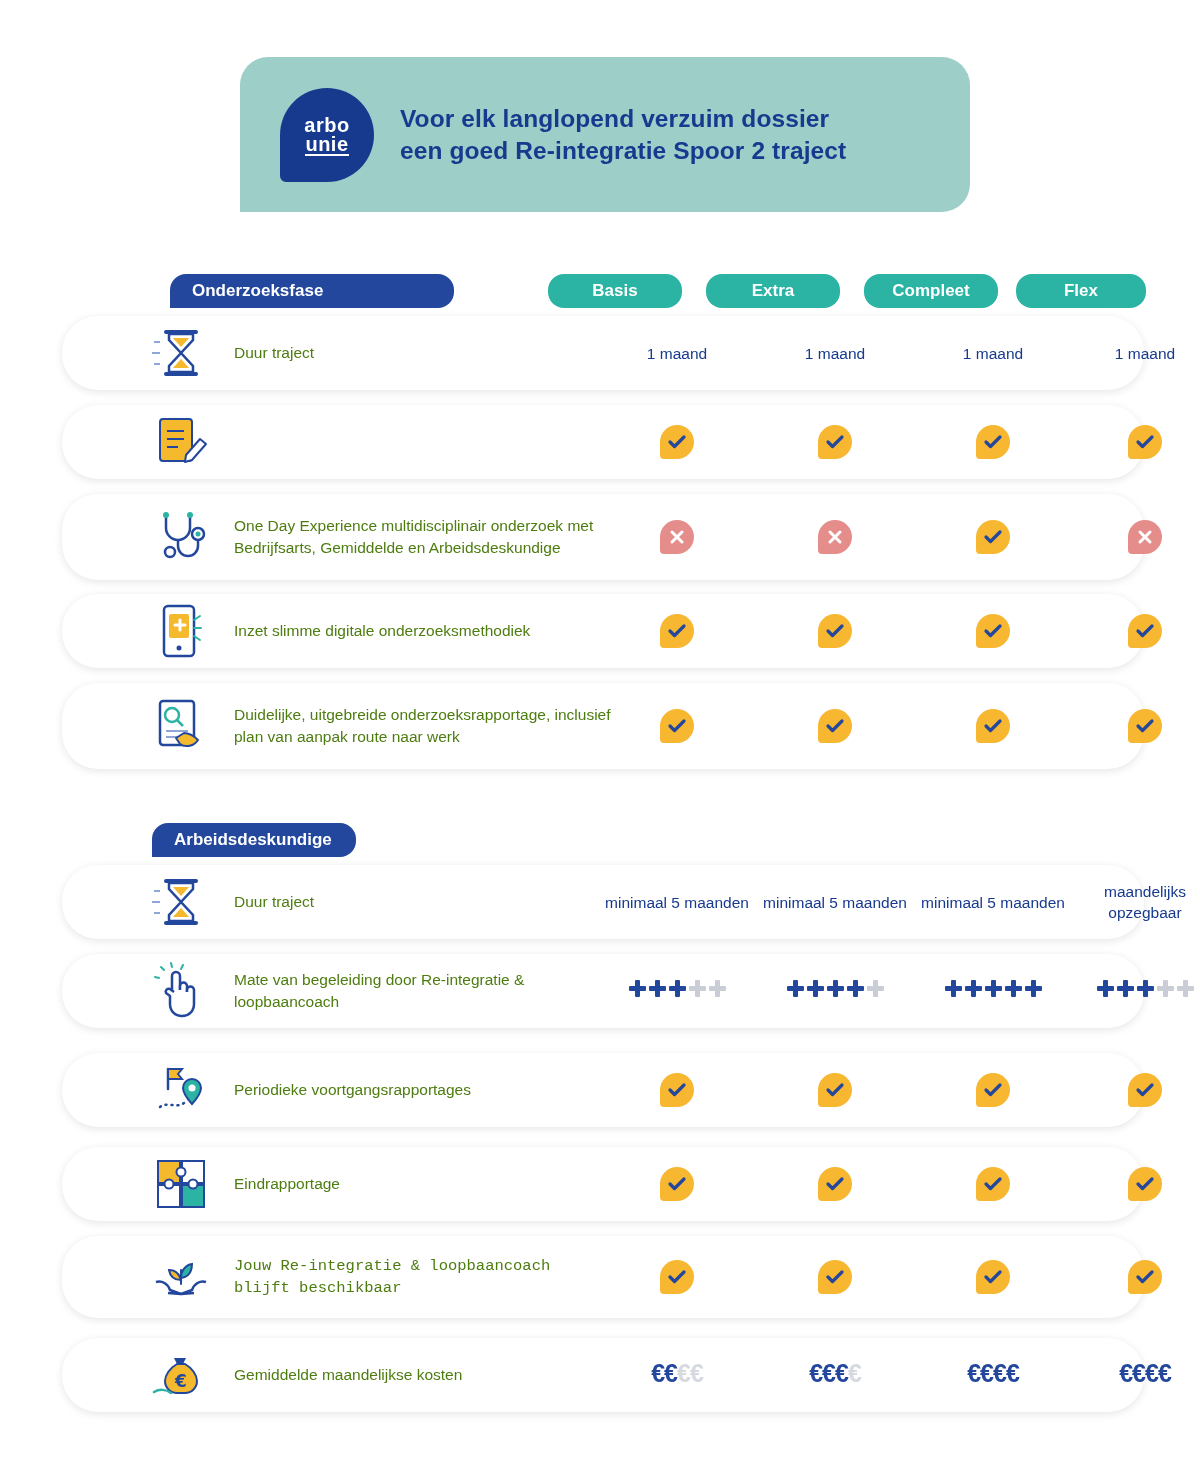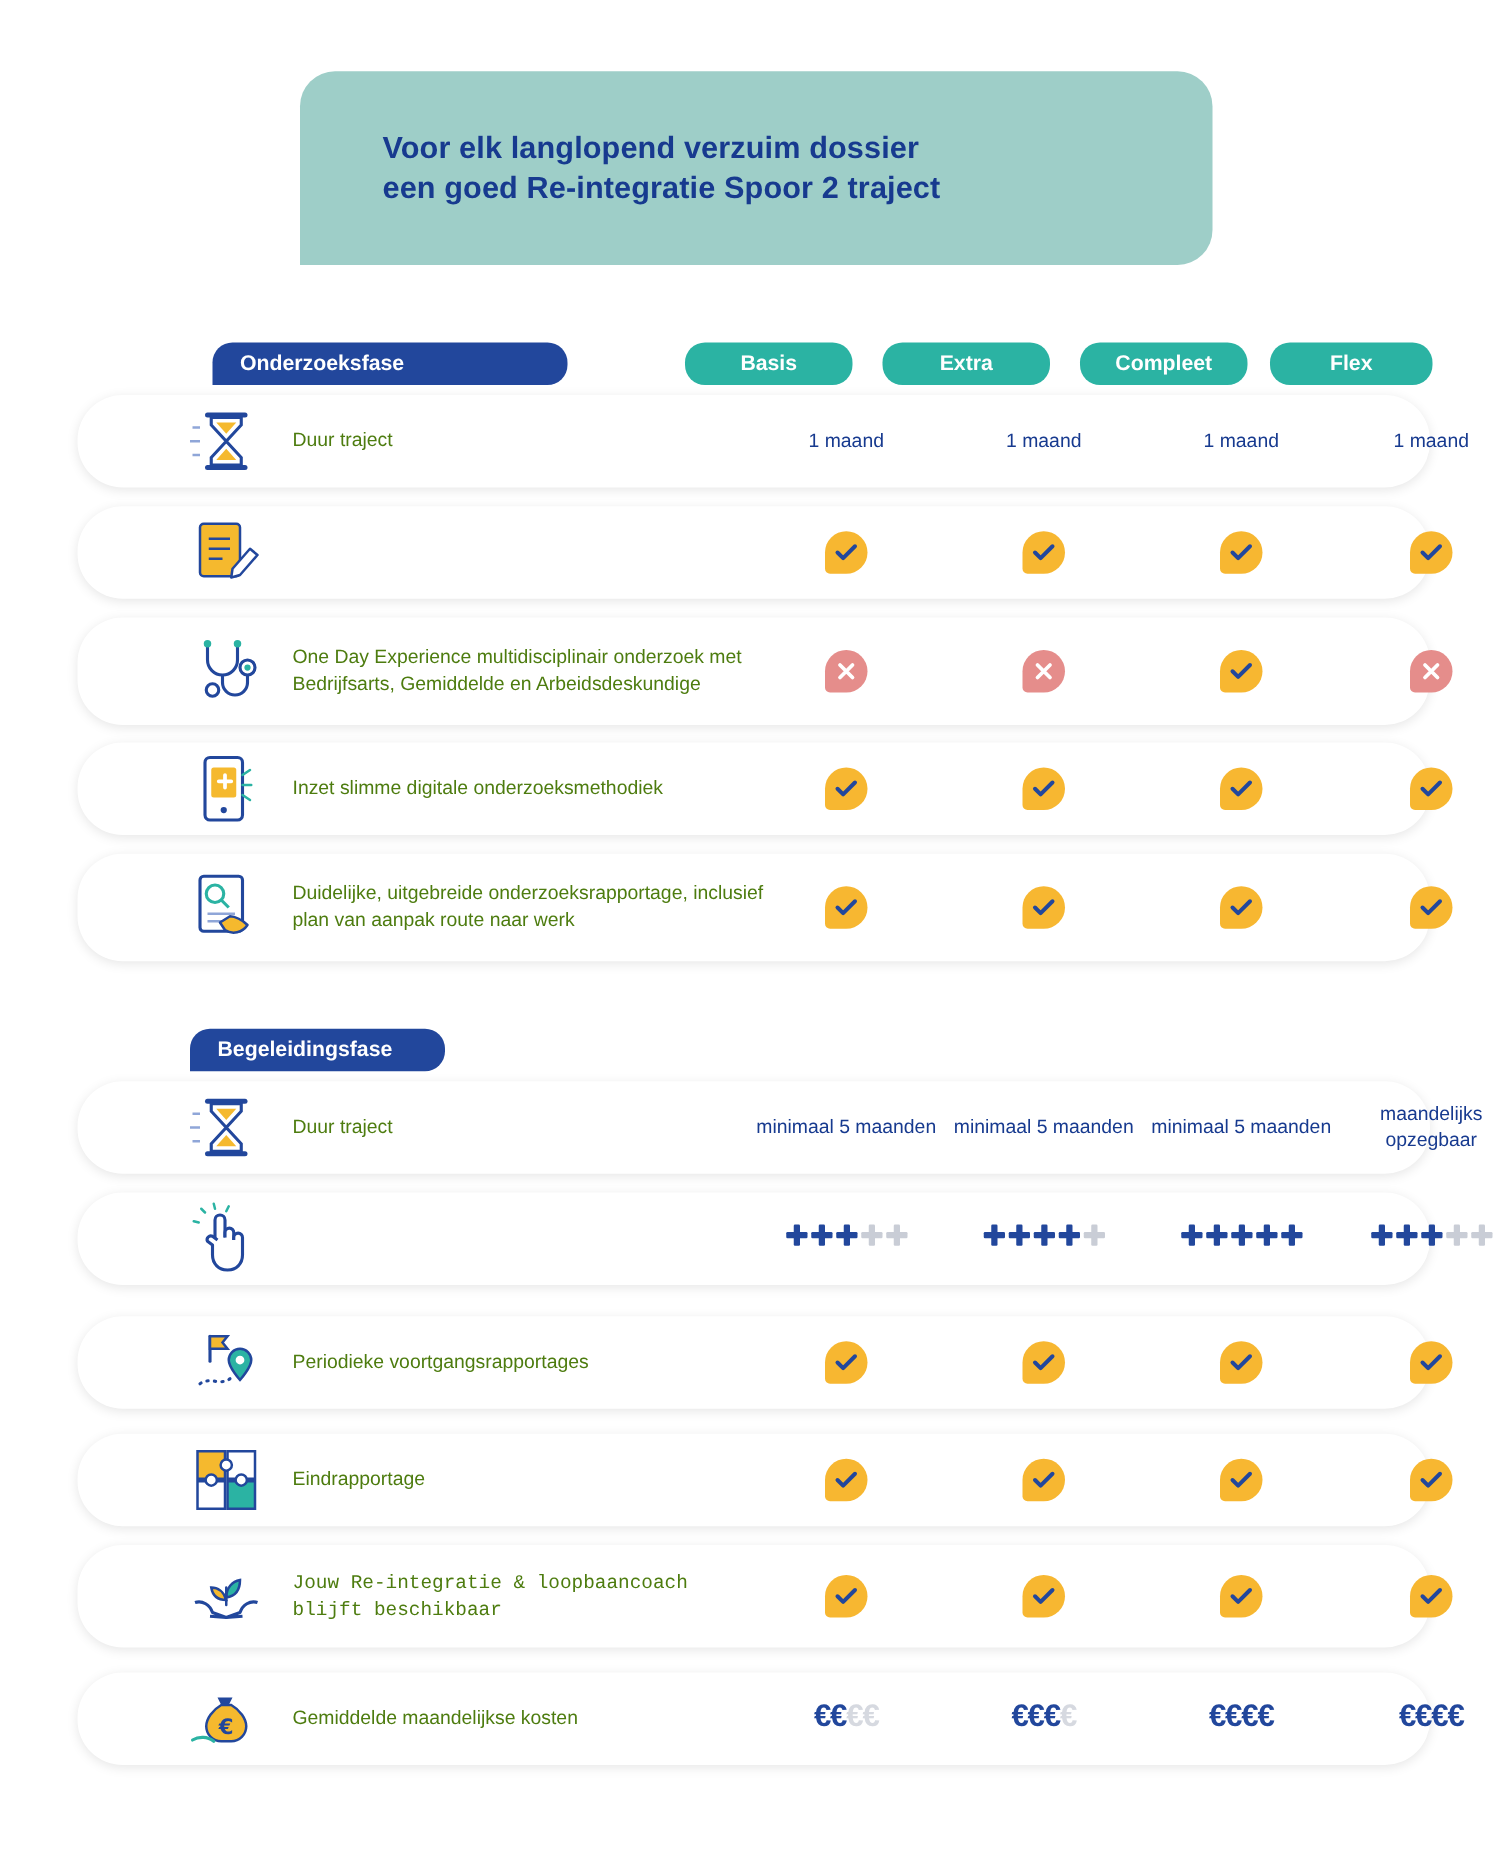--- a/index.html
+++ b/index.html
@@ -180,28 +180,32 @@
 
   
   .eurorow { white-space: nowrap; font-weight: bold; font-size: 25px; letter-spacing: -1px; }
   .eu.on  { color: #22479c; }
   .eu.off { color: #d6d9e0; }
 </style>
 </head>
 <body>
 
 <div class="banner">
+  <div class="logo">
+    <span class="l1">arbo</span>
+    <span class="l2">unie</span>
+  </div>
   <div class="banner-text">
     <div>Voor elk langlopend verzuim dossier</div>
     <div>een goed Re-integratie Spoor 2 traject</div>
   </div>
 </div>
 
 <div class="phase-pill" id="pill-onderzoek">Onderzoeksfase</div>
-<div class="phase-pill" id="pill-begeleiding">Begeleidingsfase</div>
+<div class="phase-pill" id="pill-begeleiding">Arbeidsdeskundige</div>
 
 <div class="col-head" style="left:548px; width:134px;">Basis</div>
 <div class="col-head" style="left:706px; width:134px;">Extra</div>
 <div class="col-head" style="left:864px; width:134px;text-align:center;">Compleet</div>
 <div class="col-head" style="left:1016px; width:130px;">Flex</div>
 
 <div id="rows-container">
     <div class="row" style="top: 316px; height: 74px;">
       <div class="row-icon"><svg viewBox="0 0 62 62" width="62" height="62">
         <rect x="14" y="8" width="34" height="4" rx="2" fill="#22479c"></rect>
@@ -331,20 +335,21 @@
         <path d="M22 34V16a4 4 0 0 1 8 0v14" fill="#fff" stroke="#22479c" stroke-width="2.5"></path>
         <path d="M30 30v-4a3.5 3.5 0 0 1 7 0v6" fill="#fff" stroke="#22479c" stroke-width="2.5"></path>
         <path d="M37 32v-2a3.5 3.5 0 0 1 7 0v14c0 7-5 12-12 12s-12-5-12-12v-8l-4-3a3 3 0 0 1 4-4l4 3" fill="#fff" stroke="#22479c" stroke-width="2.5" stroke-linejoin="round"></path>
         <g stroke="#2bb3a3" stroke-width="2" stroke-linecap="round">
           <line x1="14" y1="10" x2="11" y2="7"></line>
           <line x1="22" y1="7" x2="21" y2="3"></line>
           <line x1="31" y1="9" x2="33" y2="5"></line>
           <line x1="9" y1="18" x2="5" y2="17"></line>
         </g>
       </svg></div>
+      <div class="row-label">Mate van begeleiding door Re-integratie &amp; loopbaancoach</div>
       <div class="cell" style="left: 540px;"><span class="plusrow"><span class="plus on"></span><span class="plus on"></span><span class="plus on"></span><span class="plus off"></span><span class="plus off"></span></span></div>
       <div class="cell" style="left: 698px;"><span class="plusrow"><span class="plus on"></span><span class="plus on"></span><span class="plus on"></span><span class="plus on"></span><span class="plus off"></span></span></div>
       <div class="cell" style="left: 856px;"><span class="plusrow"><span class="plus on"></span><span class="plus on"></span><span class="plus on"></span><span class="plus on"></span><span class="plus on"></span></span></div>
       <div class="cell" style="left: 1008px;"><span class="plusrow"><span class="plus on"></span><span class="plus on"></span><span class="plus on"></span><span class="plus off"></span><span class="plus off"></span></span></div>
     </div>
     <div class="row" style="top: 1053px; height: 74px;">
       <div class="row-icon"><svg viewBox="0 0 62 62" width="62" height="62">
         <path d="M18 10v20" stroke="#22479c" stroke-width="2.5" stroke-linecap="round"></path>
         <path d="M18 10h14l-4 5 4 5H18z" fill="#f5b92e" stroke="#22479c" stroke-width="2"></path>
         <path d="M42 20a9 9 0 0 0-9 9c0 6 9 16 9 16s9-10 9-16a9 9 0 0 0-9-9z" fill="#2bb3a3" stroke="#22479c" stroke-width="2"></path>

